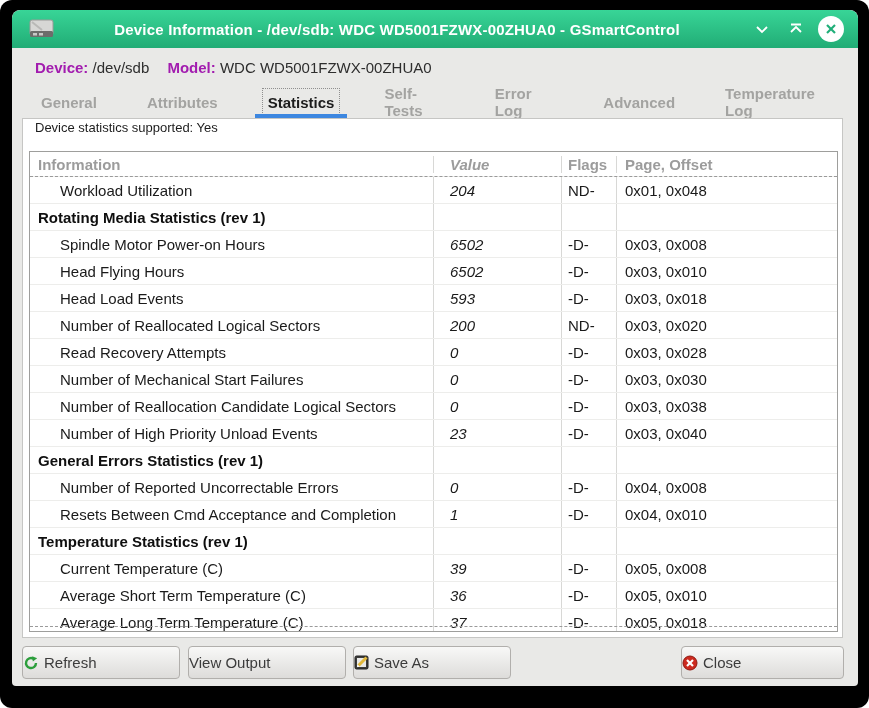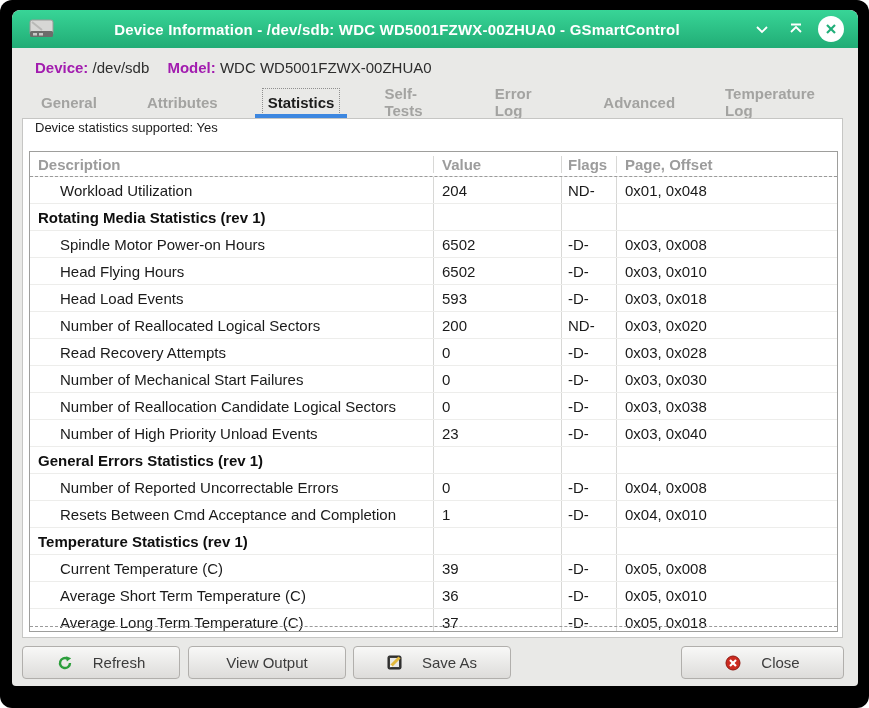--- a/index.html
+++ b/index.html
@@ -29,35 +29,35 @@
   .tab.active .tab-label{outline:1px dotted #8f8f8f;outline-offset:5px;}
   .tab.active::after{content:"";position:absolute;left:0;right:0;bottom:0;height:4px;background:#3d87e0;}
   
   .panel{position:absolute;left:10px;top:108px;width:821px;height:520px;background:#fff;
          border:1px solid #c6c6c4;box-sizing:border-box;}
   .supported-line{position:absolute;left:12px;top:1px;font-size:13px;color:#1d1d1d;}
   .stats-table{position:absolute;left:6px;top:32px;width:809px;height:481px;border:1px solid #9e9e9c;
                box-sizing:border-box;background:#fff;overflow:hidden;}
   .thead{display:flex;height:24px;align-items:center;font-weight:bold;font-size:15px;color:#9c9c9c;}
   .cell-desc{flex:1;padding-left:8px;box-sizing:border-box;overflow:hidden;white-space:nowrap;}
-  .cell-value{width:128px;border-left:1px solid #d8d8d6;padding-left:8px;box-sizing:border-box;}
+  .cell-value{width:128px;border-left:1px solid #d8d8d6;padding-left:16px;box-sizing:border-box;font-style:italic;}
   .cell-flags{width:55px;border-left:1px solid #d8d8d6;padding-left:6px;box-sizing:border-box;}
   .cell-page{width:221px;border-left:1px solid #d8d8d6;padding-left:8px;box-sizing:border-box;}
   .tbody{position:relative;height:455px;overflow:hidden;}
   .trow{display:flex;height:27px;align-items:center;font-size:15px;color:#1a1a1a;border-top:1px solid #ededeb;
         box-sizing:border-box;}
   .trow .cell-value,.trow .cell-flags,.trow .cell-page{height:100%;display:flex;align-items:center;}
   .trow.section .cell-desc{font-weight:bold;color:#0f0f0f;}
   .trow:not(.section) .cell-desc{padding-left:30px;}
   .dash-top{position:absolute;left:0;right:0;top:0;border-top:1px dashed #9a9a9a;}
   .dash-bottom{position:absolute;left:0;right:0;bottom:4px;border-top:1px dashed #9a9a9a;}
   
   .btn{position:absolute;top:636px;height:33px;background:linear-gradient(#f8f8f7,#dddcda);
        border:1px solid #b1afac;border-radius:4px;box-sizing:border-box;display:flex;align-items:center;
-       justify-content:center;gap:20px;font-size:15px;color:#3c3c3c;cursor:default;}
+       justify-content:flex-start;gap:5px;font-size:15px;color:#3c3c3c;cursor:default;}
   .btn-refresh{left:10px;width:158px;}
   .btn-viewoutput{left:176px;width:158px;}
   .btn-saveas{left:341px;width:158px;}
   .btn-close{left:669px;width:163px;}
   .btn .ic{display:flex;align-items:center;justify-content:center;}
 </style>
 </head>
 <body>
 
 <div class="screen">
@@ -124,21 +124,21 @@
         <div class="tab">
           <span class="tab-label">Temperature Log</span>
         </div>
       </div>
 
     <div class="panel">
       <div class="supported-line">Device statistics supported: Yes</div>
 
       <div class="stats-table">
         <div class="thead">
-          <div class="cell-desc">Description</div>
+          <div class="cell-desc">Information</div>
           <div class="cell-value">Value</div>
           <div class="cell-flags">Flags</div>
           <div class="cell-page">Page, Offset</div>
         </div>
         <div class="tbody">
           <div class="dash-top"></div>
           <div class="trow">
               <div class="cell-desc">Workload Utilization</div>
               <div class="cell-value">204</div>
               <div class="cell-flags">ND-</div>

